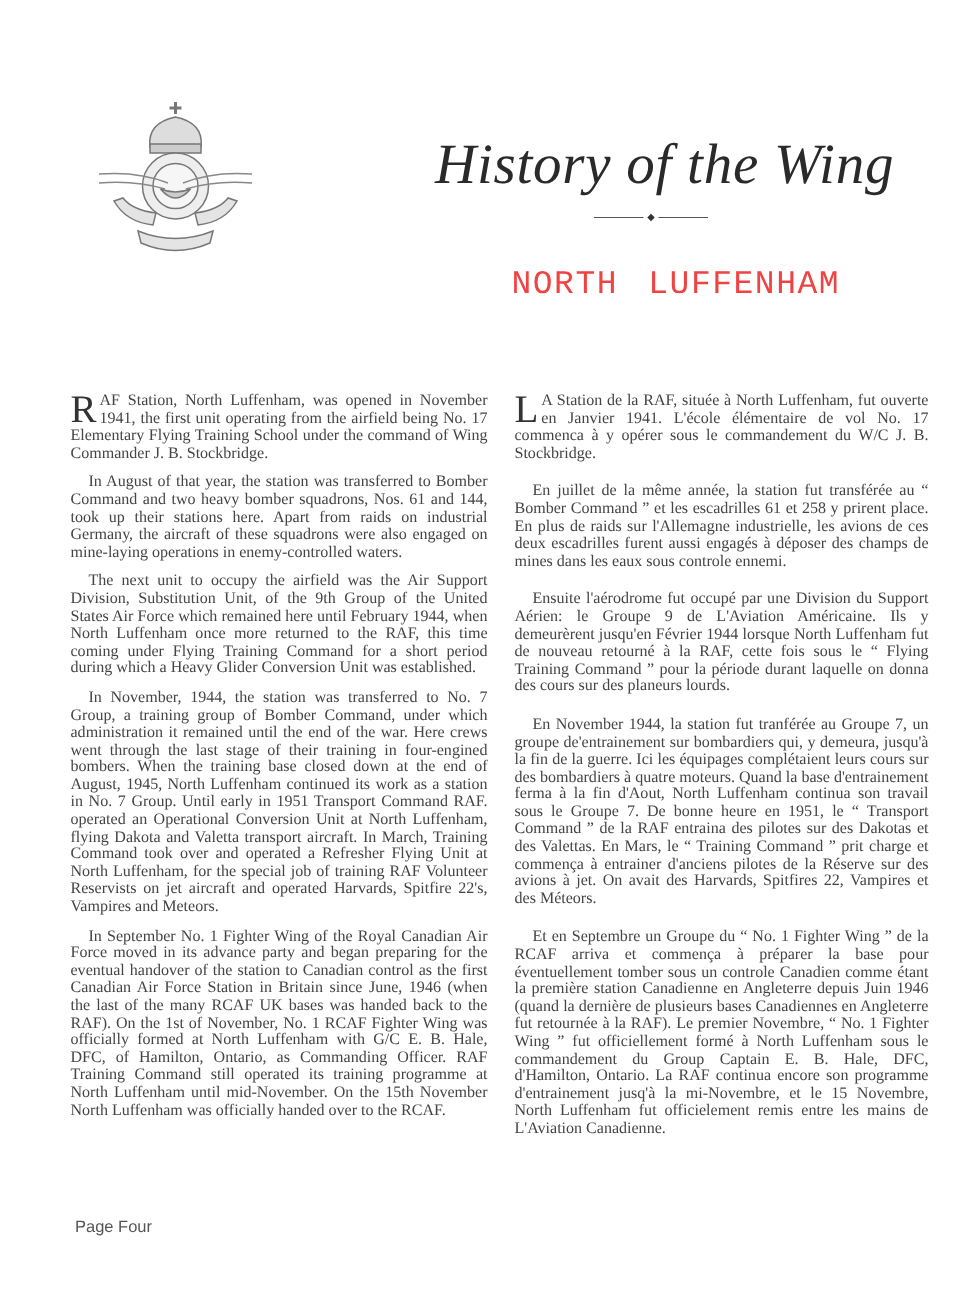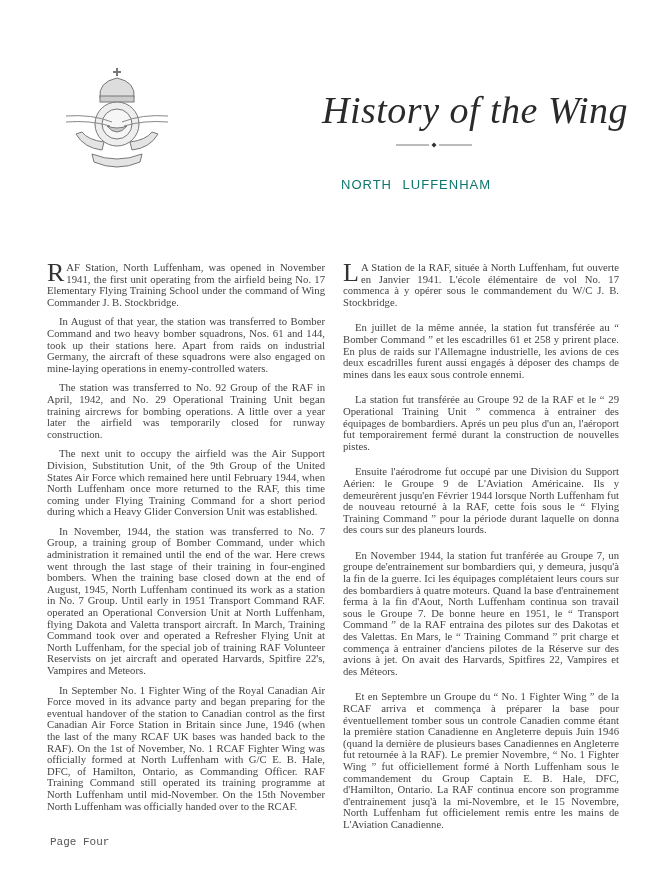--- a/index.html
+++ b/index.html
@@ -1,32 +1,32 @@
 <!DOCTYPE html>
 <html><head>
 <meta charset="utf-8">
 <style>
   html, body { margin: 0; padding: 0; background: #ffffff; }
   body { width: 650px; height: 870px; position: relative; overflow: hidden;
          font-family: "DejaVu Serif", "Liberation Serif", serif; color: #3a3a3a; }
   .crest { position: absolute; left: 62px; top: 64px; width: 110px; height: 110px; }
   .title { position: absolute; left: 290px; top: 88px; font-family: "Liberation Serif", serif;
-           font-style: italic; font-size: 38px; color: #2a2a2a; letter-spacing: 0.5px; white-space: nowrap; margin-left: 32px; }
+           font-style: italic; font-size: 38px; color: #2a2a2a; letter-spacing: 0.5px; white-space: nowrap; }
   .ornament { position: absolute; left: 396px; top: 142px; width: 76px; height: 6px; }
-  .subtitle { position: absolute; left: 341px; top: 177px; font-family: Liberation Sans, sans-serif;
-              font-size: 13px; color: #0f766e; letter-spacing: 1px; word-spacing: 6px; white-space: nowrap; }
+  .subtitle { position: absolute; left: 341px; top: 177px; font-family: Liberation Mono, monospace;
+              font-size: 22px; color: #ef4444; letter-spacing: 1px; word-spacing: 6px; white-space: nowrap; }
   .col { position: absolute; top: 262px; width: 278px; font-family: "Liberation Serif", serif;
          font-size: 10.7px; line-height: 11.6px; text-align: justify; color: #444; }
   .col.left { left: 47px; }
   .col.right { left: 343px; width: 276px; }
   .col p { margin: 0 0 8px 0; text-indent: 12px; }
   .col p.first { text-indent: 0; }
   .col.right p { margin-bottom: 14px; }
   .dropcap { float: left; font-size: 26px; line-height: 20px; margin: 1px 2px 0 0; color: #333; }
-  .pageno { position: absolute; left: 50px; top: 836px; font-family: Liberation Mono, monospace;
+  .pageno { position: absolute; left: 50px; top: 812px; font-family: Liberation Sans, sans-serif;
             font-size: 11px; color: #555; }
 </style>
 </head>
 <body>
 
 <div class="crest">
   <svg width="110" height="110" viewBox="0 0 110 110">
     <g fill="none" stroke="#777" stroke-width="1">
       <path d="M55 4 v8 M51 8 h8" stroke-width="2"></path>
       <path d="M38 34 Q36 18 55 14 Q74 18 72 34 Z" fill="#ddd"></path>
@@ -48,28 +48,26 @@
   <line x1="0" y1="3" x2="33" y2="3" stroke="#555" stroke-width="0.8"></line>
   <polygon points="38,0.5 40.5,3 38,5.5 35.5,3" fill="#333"></polygon>
   <line x1="43" y1="3" x2="76" y2="3" stroke="#555" stroke-width="0.8"></line>
 </svg>
 
 <div class="subtitle">NORTH LUFFENHAM</div>
 
 <div class="col left">
   <p class="first"><span class="dropcap">R</span><span>AF Station, North Luffenham, was opened in November 1941, the first unit operating from the airfield being No. 17 Elementary Flying Training School under the command of Wing Commander J. B. Stockbridge.</span></p>
   <p>In August of that year, the station was transferred to Bomber Command and two heavy bomber squadrons, Nos. 61 and 144, took up their stations here. Apart from raids on industrial Germany, the aircraft of these squadrons were also engaged on mine-laying operations in enemy-controlled waters.</p>
-  <p>The station was transferred to No. 92 Group of the RAF in April, 1942, and No. 29 Operational Training Unit began training aircrews for bombing operations. A little over a year later the airfield was temporarily closed for runway construction.</p>
   <p>The next unit to occupy the airfield was the Air Support Division, Substitution Unit, of the 9th Group of the United States Air Force which remained here until February 1944, when North Luffenham once more returned to the RAF, this time coming under Flying Training Command for a short period during which a Heavy Glider Conversion Unit was established.</p>
   <p>In November, 1944, the station was transferred to No. 7 Group, a training group of Bomber Command, under which administration it remained until the end of the war.  Here crews went through the last stage of their training in four-engined bombers.  When the training base closed down at the end of August, 1945, North Luffenham continued its work as a station in No. 7 Group.  Until early in 1951 Transport Command RAF. operated an Operational Conversion Unit at North Luffenham, flying Dakota and Valetta transport aircraft.  In March, Training Command took over and operated a Refresher Flying Unit at North Luffenham, for the special job of training RAF Volunteer Reservists on jet aircraft and operated Harvards, Spitfire 22's, Vampires and Meteors.</p>
   <p>In September No. 1 Fighter Wing of the Royal Canadian Air Force moved in its advance party and began preparing for the eventual handover of the station to Canadian control as the first Canadian Air Force Station in Britain since June, 1946 (when the last of the many RCAF UK bases was handed back to the RAF).  On the 1st of November, No. 1 RCAF Fighter Wing was officially formed at North Luffenham with G/C E. B. Hale, DFC, of Hamilton, Ontario, as Commanding Officer.  RAF Training Command still operated its training programme at North Luffenham until mid-November.  On the 15th November North Luffenham was officially handed over to the RCAF.</p>
 </div>
 
 <div class="col right">
   <p class="first"><span class="dropcap">L</span><span>A Station de la RAF, située à North Luffenham, fut ouverte en Janvier 1941.  L'école élémentaire de vol No. 17 commenca à y opérer sous le commandement du W/C J. B. Stockbridge.</span></p>
   <p>En juillet de la même année, la station fut transférée au “ Bomber Command ” et les escadrilles 61 et 258 y prirent place.  En plus de raids sur l'Allemagne industrielle, les avions de ces deux escadrilles furent aussi engagés à déposer des champs de mines dans les eaux sous controle ennemi.</p>
-  <p>La station fut transférée au Groupe 92 de la RAF et le “ 29 Operational Training Unit ” commenca à entrainer des équipages de bombardiers.  Aprés un peu plus d'un an, l'aéroport fut temporairement fermé durant la construction de nouvelles pistes.</p>
   <p>Ensuite l'aérodrome fut occupé par une Division du Support Aérien: le Groupe 9 de L'Aviation Américaine. Ils y demeurèrent jusqu'en Février 1944 lorsque North Luffenham fut de nouveau retourné à la RAF, cette fois sous le “ Flying Training Command ” pour la période durant laquelle on donna des cours sur des planeurs lourds.</p>
   <p>En November 1944, la station fut tranférée au Groupe 7, un groupe de'entrainement sur bombardiers qui, y demeura, jusqu'à la fin de la guerre.  Ici les équipages complétaient leurs cours sur des bombardiers à quatre moteurs.  Quand la base d'entrainement ferma à la fin d'Aout, North Luffenham continua son travail sous le Groupe 7.  De bonne heure en 1951, le “ Transport Command ” de la RAF entraina des pilotes sur des Dakotas et des Valettas.  En Mars, le “ Training Command ” prit charge et commença à entrainer d'anciens pilotes de la Réserve sur des avions à jet.  On avait des Harvards, Spitfires 22, Vampires et des Méteors.</p>
   <p>Et en Septembre un Groupe du “ No. 1 Fighter Wing ” de la RCAF arriva et commença à préparer la base pour éventuellement tomber sous un controle Canadien comme étant la première station Canadienne en Angleterre depuis Juin 1946 (quand la dernière de plusieurs bases Canadiennes en Angleterre fut retournée à la RAF).  Le premier Novembre, “ No. 1 Fighter Wing ” fut officiellement formé à North Luffenham sous le commandement du Group Captain E. B. Hale, DFC, d'Hamilton, Ontario.  La RAF continua encore son programme d'entrainement jusq'à la mi-Novembre, et le 15 Novembre, North Luffenham fut officielement remis entre les mains de L'Aviation Canadienne.</p>
 </div>
 
 <div class="pageno">Page Four</div>
 
 </body></html>

